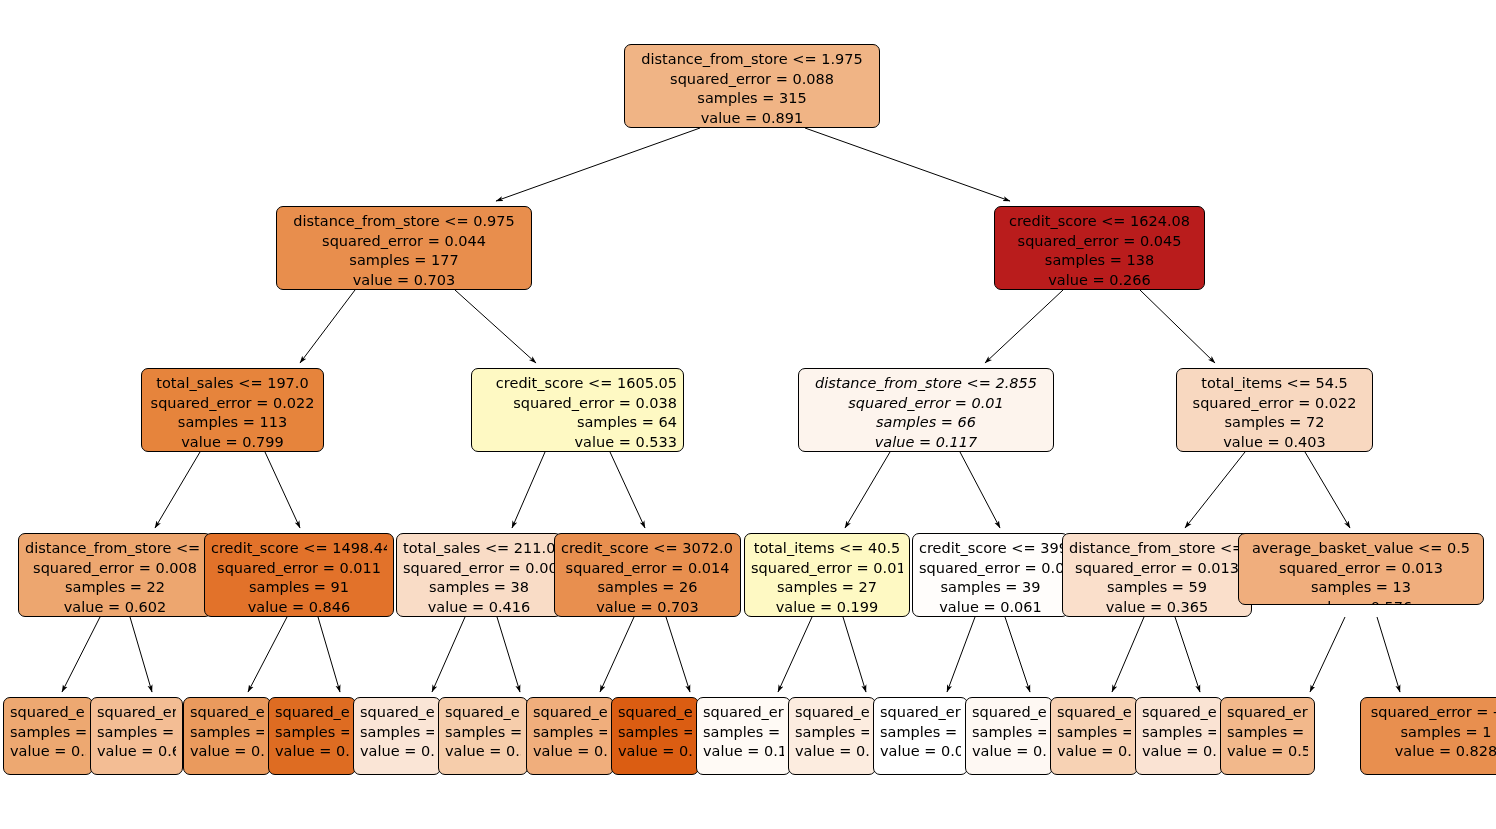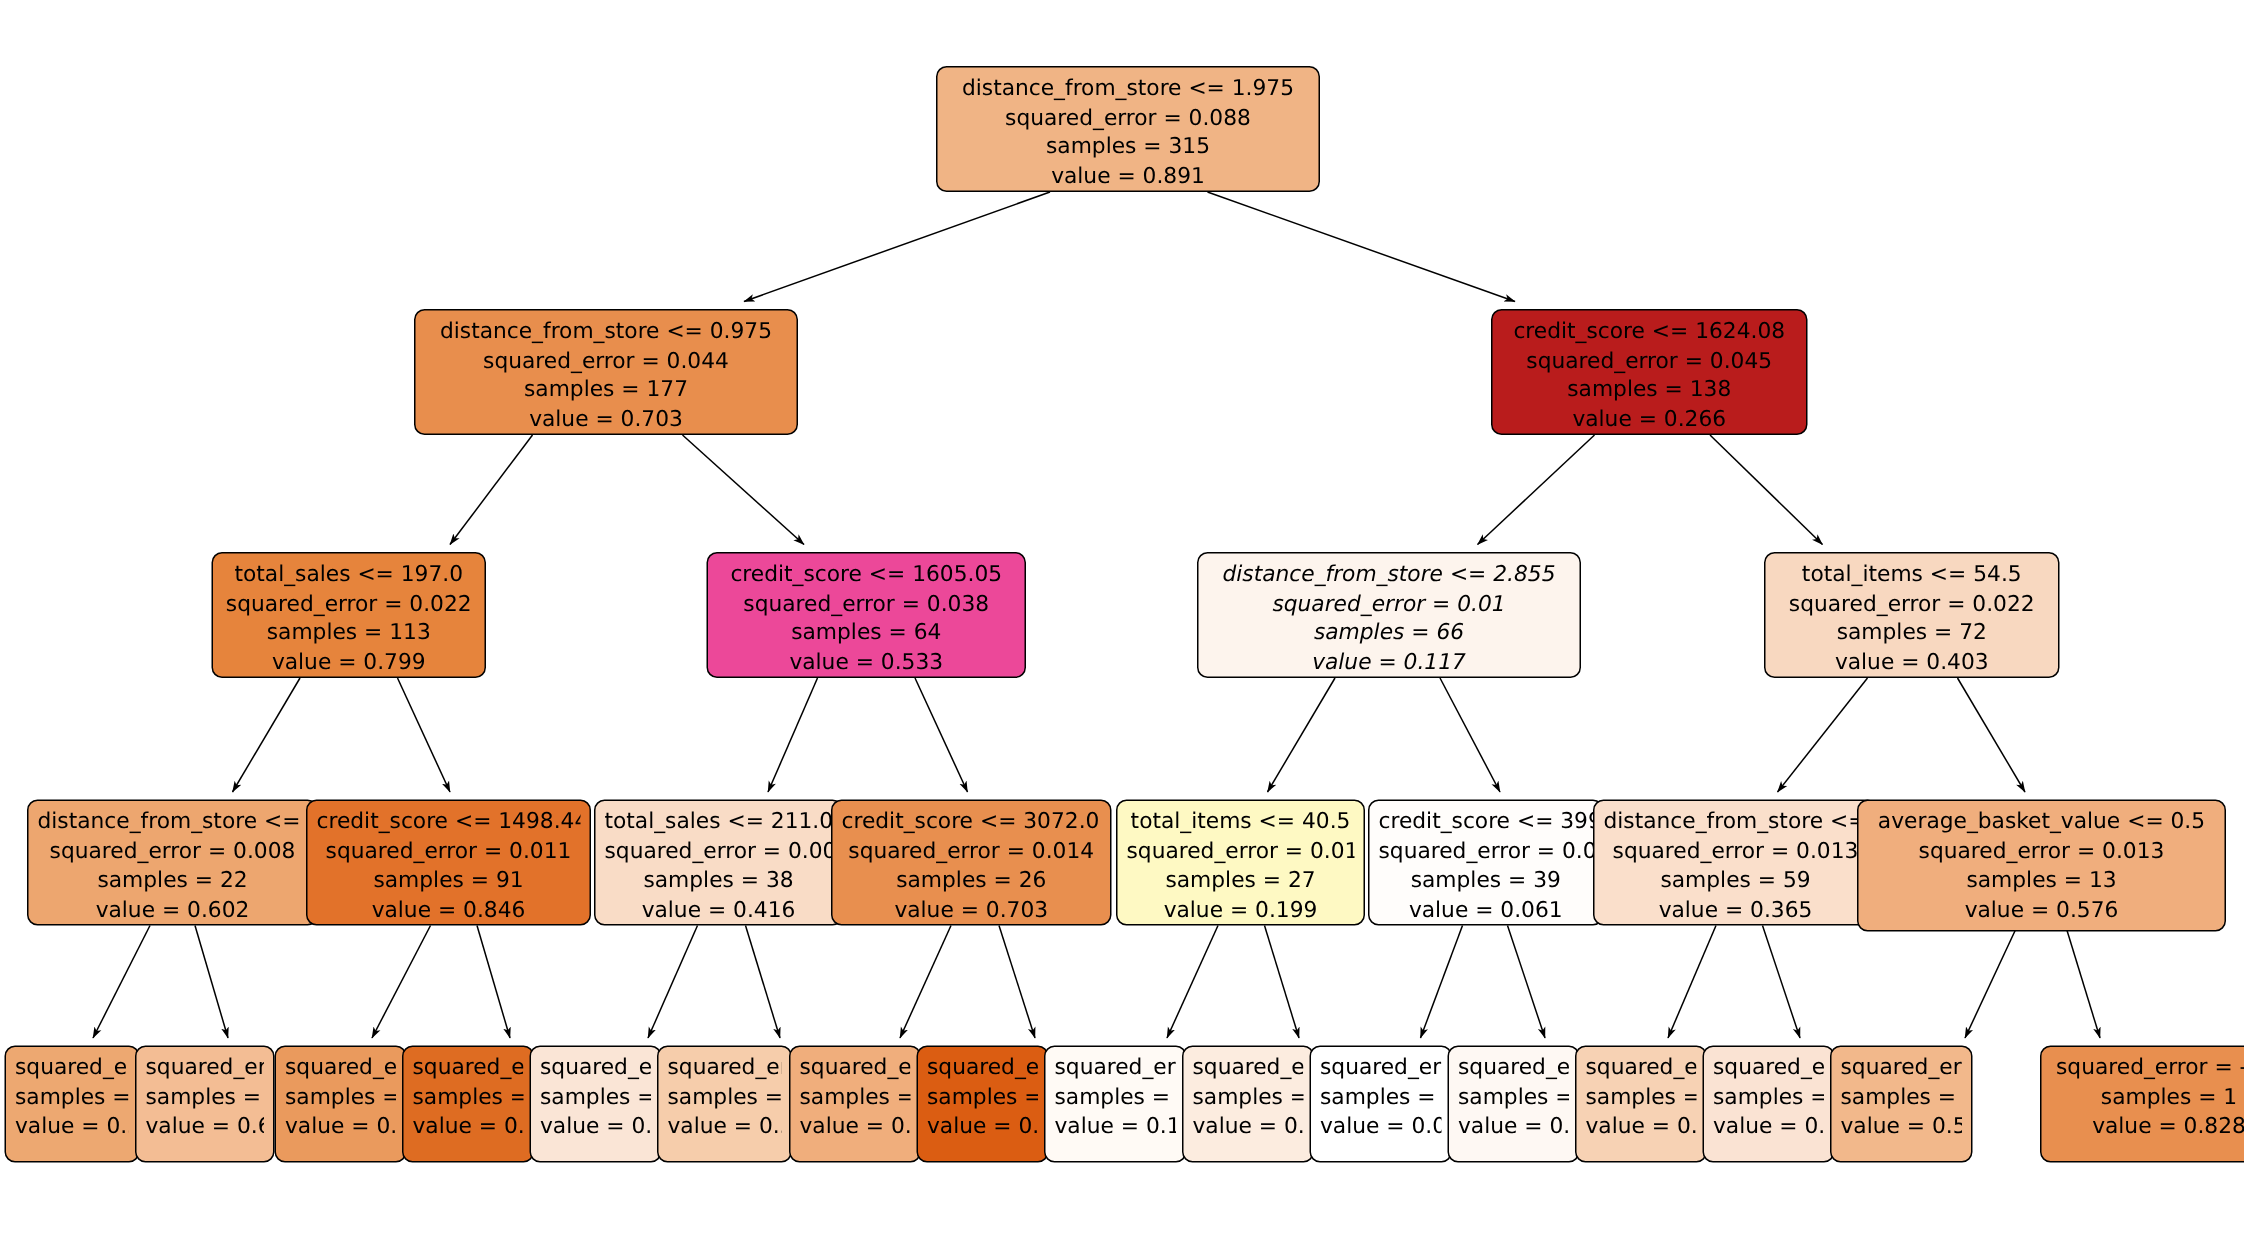--- a/index.html
+++ b/index.html
@@ -107,21 +107,21 @@
         <span class="line">squared_error = 0.045</span>
         <span class="line">samples = 138</span>
         <span class="line">value = 0.266</span>
       </div>
       <div class="node" style="left: 141px; top: 368px; width: 183px; height: 84px; background: rgb(230, 132, 60);">
         <span class="line">total_sales &lt;= 197.0</span>
         <span class="line">squared_error = 0.022</span>
         <span class="line">samples = 113</span>
         <span class="line">value = 0.799</span>
       </div>
-      <div class="node" style="left: 471px; top: 368px; width: 213px; height: 84px; background: #ec4899;">
+      <div class="node" style="left: 471px; top: 368px; width: 213px; height: 84px; background: #fef9c3; text-align: right;">
         <span class="line">credit_score &lt;= 1605.05</span>
         <span class="line">squared_error = 0.038</span>
         <span class="line">samples = 64</span>
         <span class="line">value = 0.533</span>
       </div>
       <div class="node" style="left: 798px; top: 368px; width: 256px; height: 84px; background: rgb(253, 244, 237); font-style: italic;">
         <span class="line">distance_from_store &lt;= 2.855</span>
         <span class="line">squared_error = 0.01</span>
         <span class="line">samples = 66</span>
         <span class="line">value = 0.117</span>
@@ -167,21 +167,21 @@
         <span class="line">squared_error = 0.003</span>
         <span class="line">samples = 39</span>
         <span class="line">value = 0.061</span>
       </div>
       <div class="node" style="left: 1062px; top: 533px; width: 190px; height: 84px; background: rgb(250, 223, 203);">
         <span class="line">distance_from_store &lt;= 3.625</span>
         <span class="line">squared_error = 0.013</span>
         <span class="line">samples = 59</span>
         <span class="line">value = 0.365</span>
       </div>
-      <div class="node" style="left: 1238px; top: 533px; width: 246px; height: 88px; background: rgb(240, 174, 125);">
+      <div class="node" style="left: 1238px; top: 533px; width: 246px; height: 72px; background: rgb(240, 174, 125);">
         <span class="line">average_basket_value &lt;= 0.5</span>
         <span class="line">squared_error = 0.013</span>
         <span class="line">samples = 13</span>
         <span class="line">value = 0.576</span>
       </div>
       <div class="node leaf" style="left: 3px; top: 697px; width: 90px; height: 78px; background: rgb(237, 168, 113);">
         <span class="line">squared_error = 0.018</span>
         <span class="line">samples = 9</span>
         <span class="line">value = 0.549</span>
       </div>

